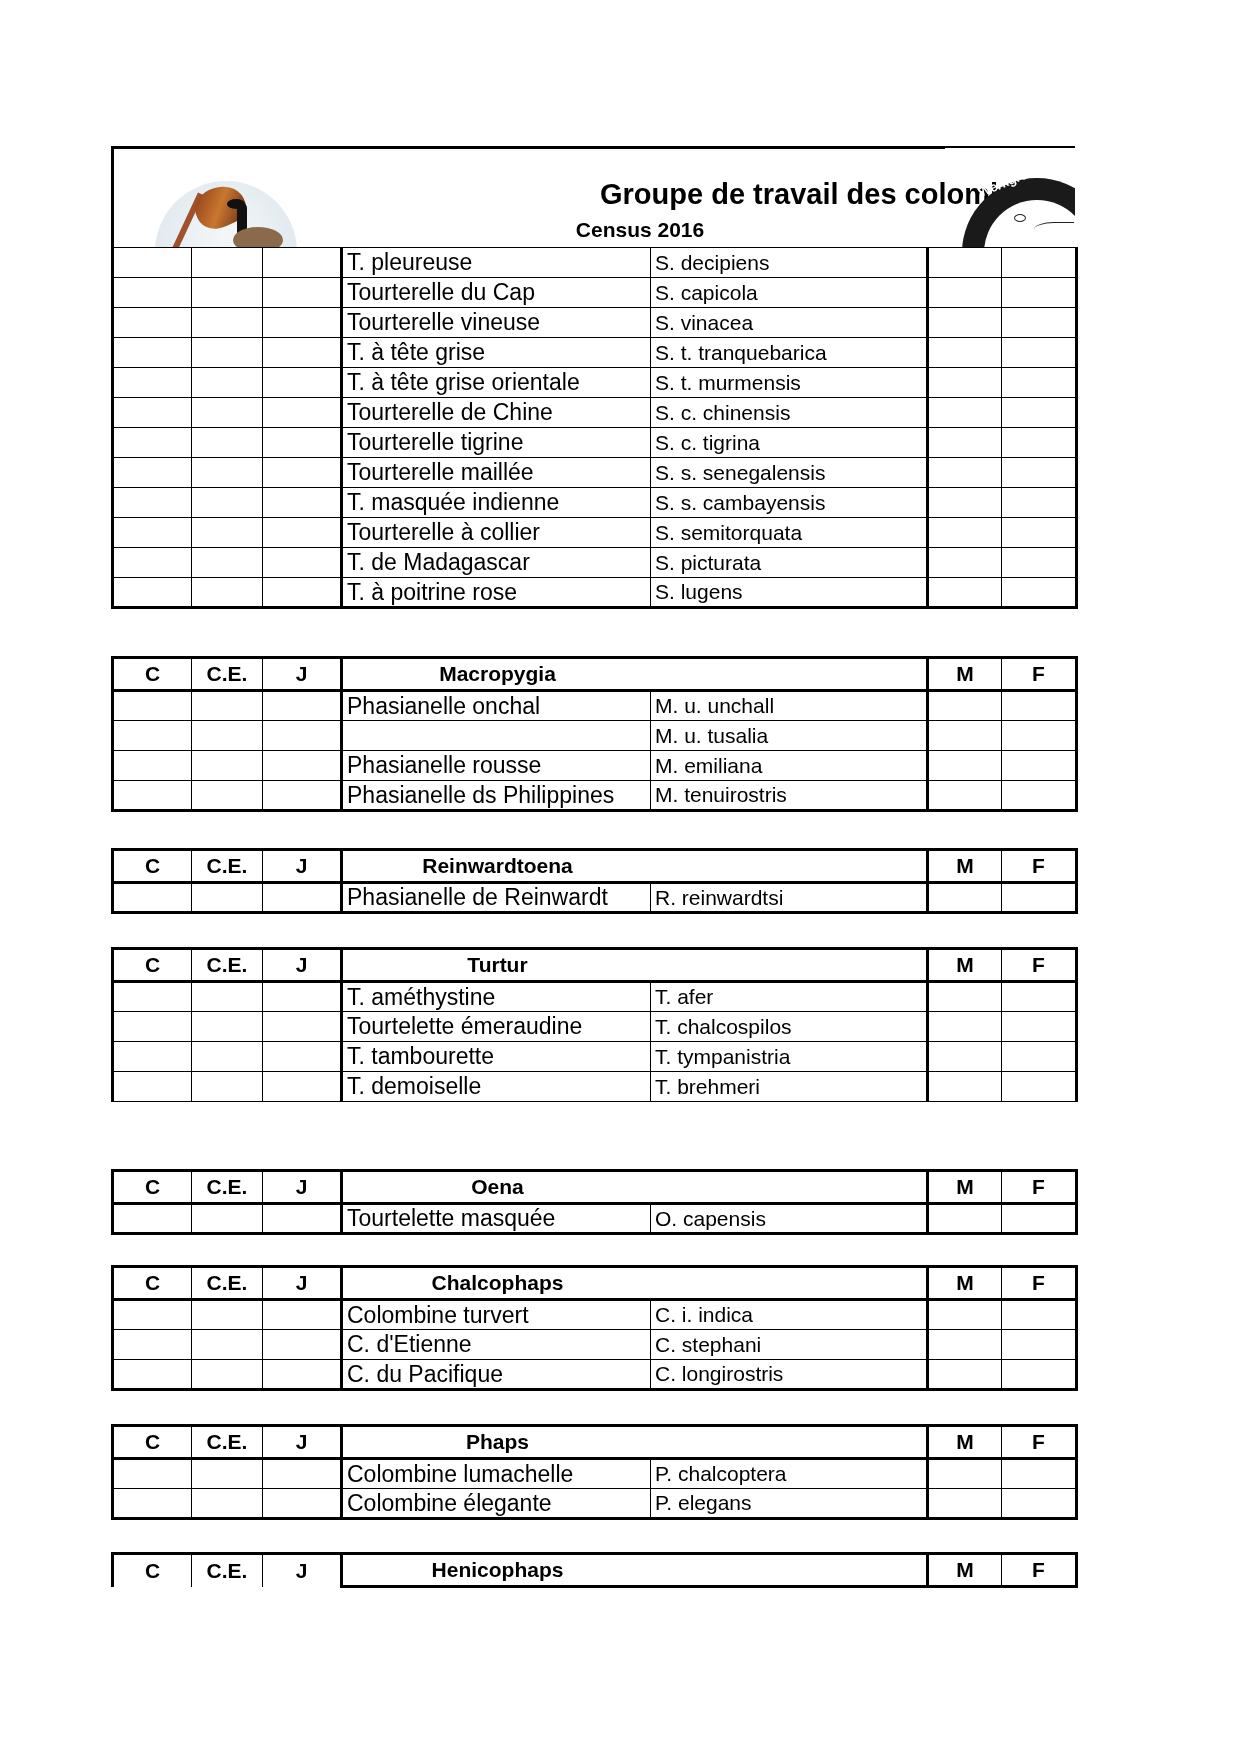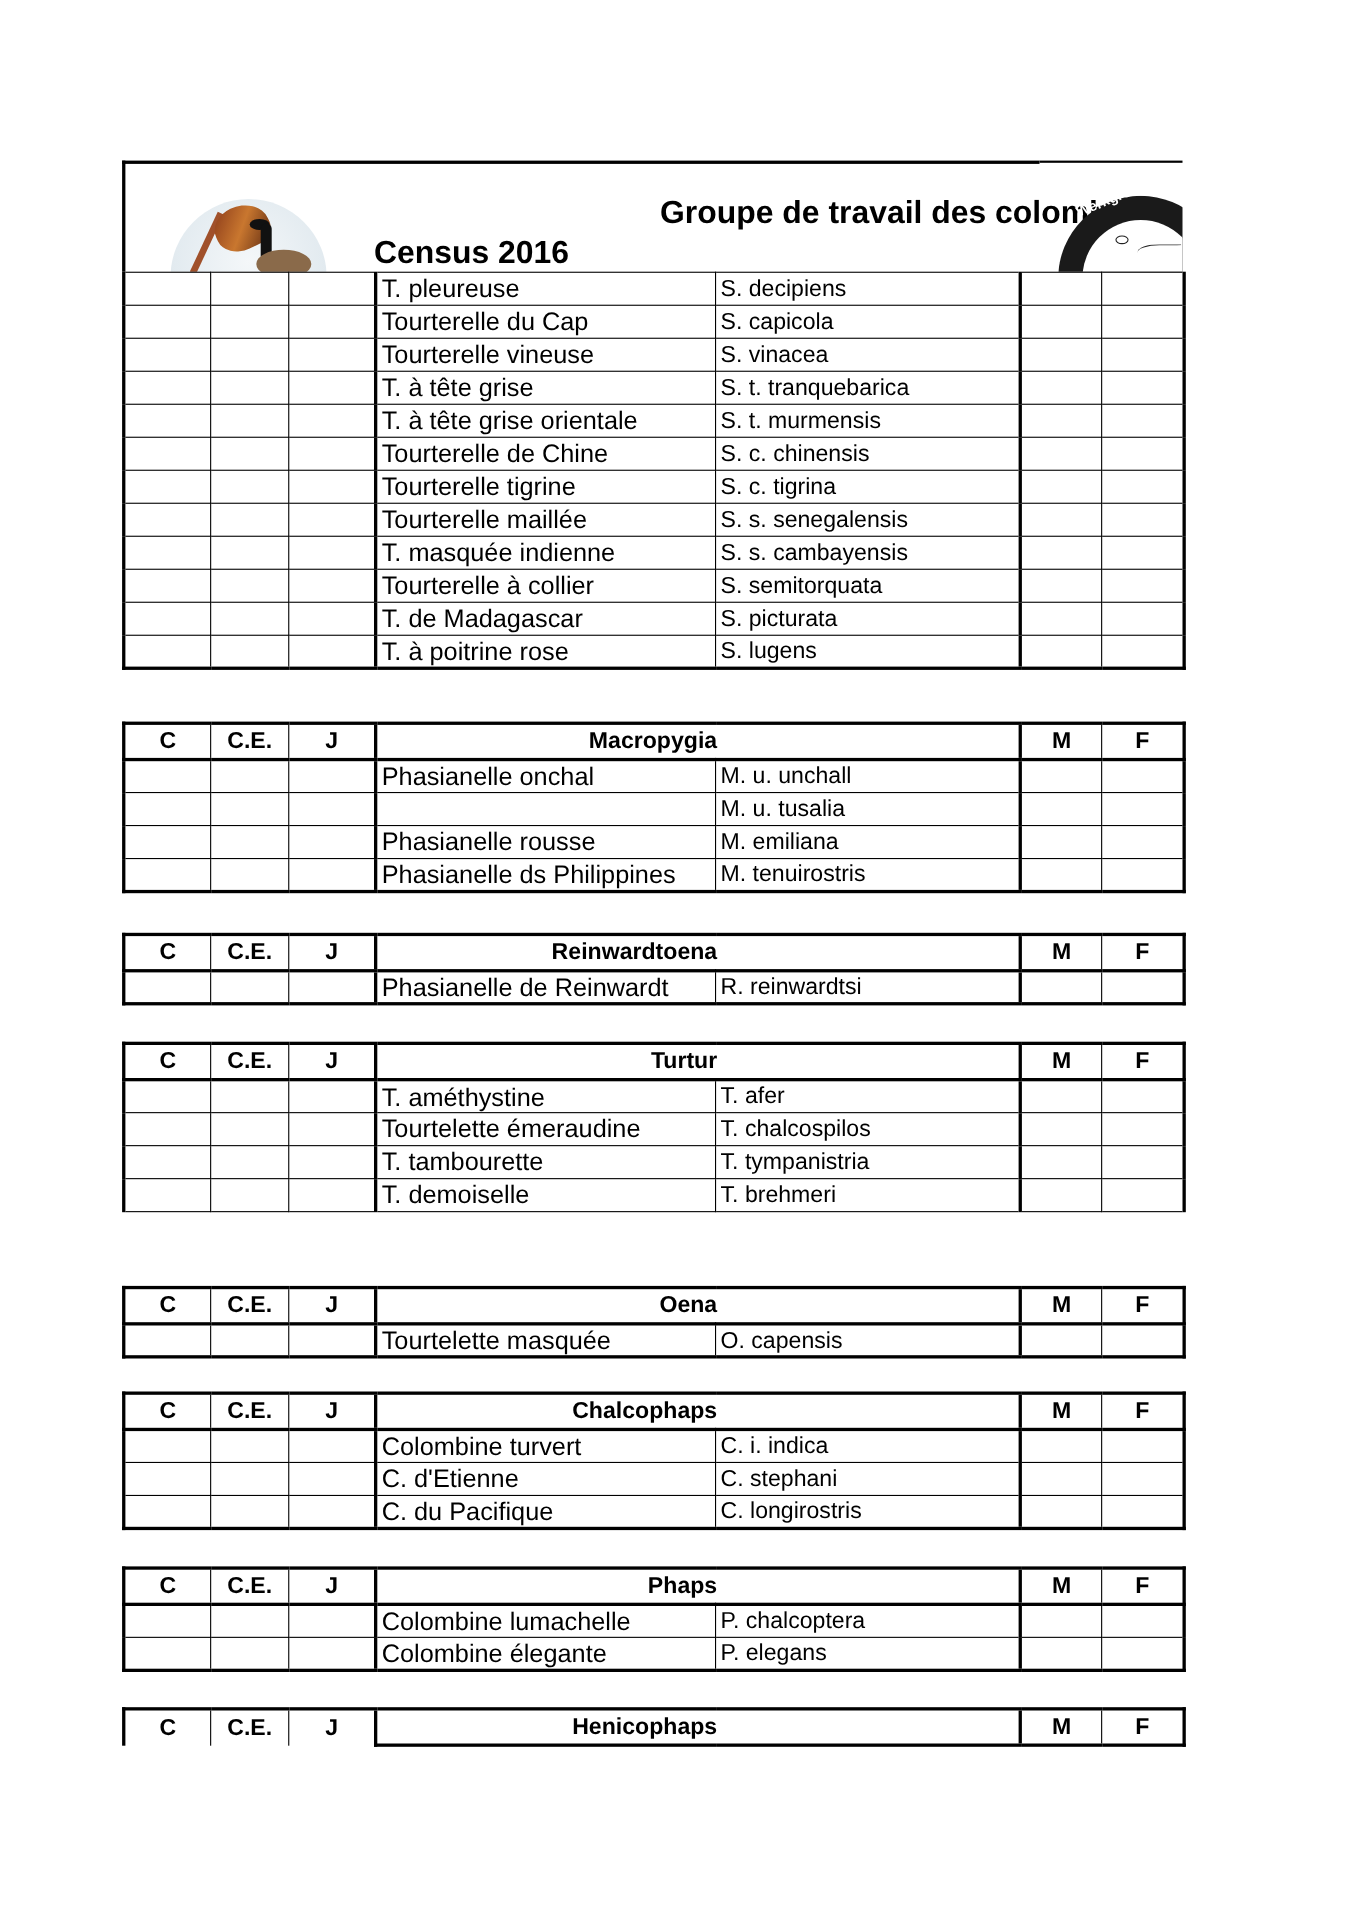--- a/index.html
+++ b/index.html
@@ -4,22 +4,22 @@
 <style>
   html, body { margin:0; padding:0; background:#ffffff; }
   body { width:1241px; height:1754px; position:relative; overflow:hidden;
          font-family:"Liberation Sans", sans-serif; color:#000; }
   .title-box { position:absolute; left:111px; top:146px; width:964px; height:101px;
                border-left:3px solid #000; box-sizing:border-box; }
   .title-topline { position:absolute; left:111px; top:146px; width:834px; height:3px; background:#000; }
   .title-topline2 { position:absolute; left:945px; top:146px; width:130px; height:2px; background:#000; }
   .title-line1 { position:absolute; left:340px; width:700px; top:178px; text-align:right;
                  font-weight:bold; font-size:29px; line-height:32px; }
-  .title-line2 { position:absolute; left:340px; width:600px; top:214px; text-align:left;
-                 font-weight:bold; font-size:29px; line-height:32px; }
+  .title-line2 { position:absolute; left:340px; width:600px; top:214px; text-align:center;
+                 font-weight:bold; font-size:21px; line-height:32px; }
   .logo-left { position:absolute; left:155px; top:181px; width:142px; height:66px; overflow:hidden; }
   .logo-left .disc { position:absolute; left:0; top:0; width:142px; height:142px; border-radius:50%;
                      background:radial-gradient(circle at 50% 40%, #f4f7f9 0%, #e3ebf0 60%, #d4dfe6 100%); }
   .logo-left .bird1 { position:absolute; left:40px; top:6px; width:50px; height:40px;
                       background:linear-gradient(135deg,#8a3a1a,#c9772f 50%,#5c2a12); border-radius:50% 60% 40% 50%; transform:rotate(-25deg); }
   .logo-left .branch { position:absolute; left:30px; top:10px; width:6px; height:60px; background:#a0502a; transform:rotate(25deg); }
   .logo-left .goose { position:absolute; left:82px; top:22px; width:10px; height:34px; background:#111; border-radius:5px; }
   .logo-left .goose-head { position:absolute; left:72px; top:18px; width:18px; height:10px; background:#111; border-radius:50%; }
   .logo-left .goose-body { position:absolute; left:78px; top:46px; width:50px; height:26px; background:#8a6a4a; border-radius:50%; }
   .logo-right { position:absolute; left:962px; top:178px; width:113px; height:69px; overflow:hidden; }
@@ -31,21 +31,21 @@
   .logo-right .eye { position:absolute; left:52px; top:36px; width:10px; height:6px; border:1.5px solid #222; border-radius:50%; }
   .logo-right .beak { position:absolute; left:72px; top:44px; width:40px; height:14px; border-top:1.5px solid #222; border-radius:50% 0 0 0; }
 
   .block { position:absolute; left:111px; width:776px; }
   table.grid { border-collapse:collapse; width:964px; table-layout:fixed; }
   table.grid td { border:1.5px solid #000; padding:0; height:30px; box-sizing:border-box; overflow:hidden; white-space:nowrap; }
   table.grid col.c1 { width:79px; } table.grid col.c2 { width:71px; } table.grid col.c3 { width:79px; }
   table.grid col.c4 { width:309px; } table.grid col.c5 { width:277px; } table.grid col.c6 { width:74px; } table.grid col.c7 { width:75px; }
   table.grid tr.hdr td { height:33px; font-weight:bold; font-size:21px; text-align:center; border-top:3px solid #000; border-bottom:3px solid #000; }
   table.grid tr.hdr td.grp { text-align:left; }
-  table.grid tr.hdr td.grp span { display:inline-block; width:309px; text-align:right; }
+  table.grid tr.hdr td.grp span { display:inline-block; width:309px; text-align:center; }
   table.grid td.common { font-size:23px; padding-left:4px; border-left:3px solid #000; }
   table.grid td.sci { font-size:21px; padding-left:4px; }
   table.grid td.m { border-left:3px solid #000; }
   table.grid td.first { border-left:3px solid #000; }
   table.grid td.last { border-right:3px solid #000; }
   table.grid tr.lastrow td { border-bottom:3.5px solid #000; }
   table.grid tr.hdr td.nob { border-bottom:none; }
   table.grid tr.hdr td.colsep { border-left:3px solid #000; }
 </style>
 </head>

